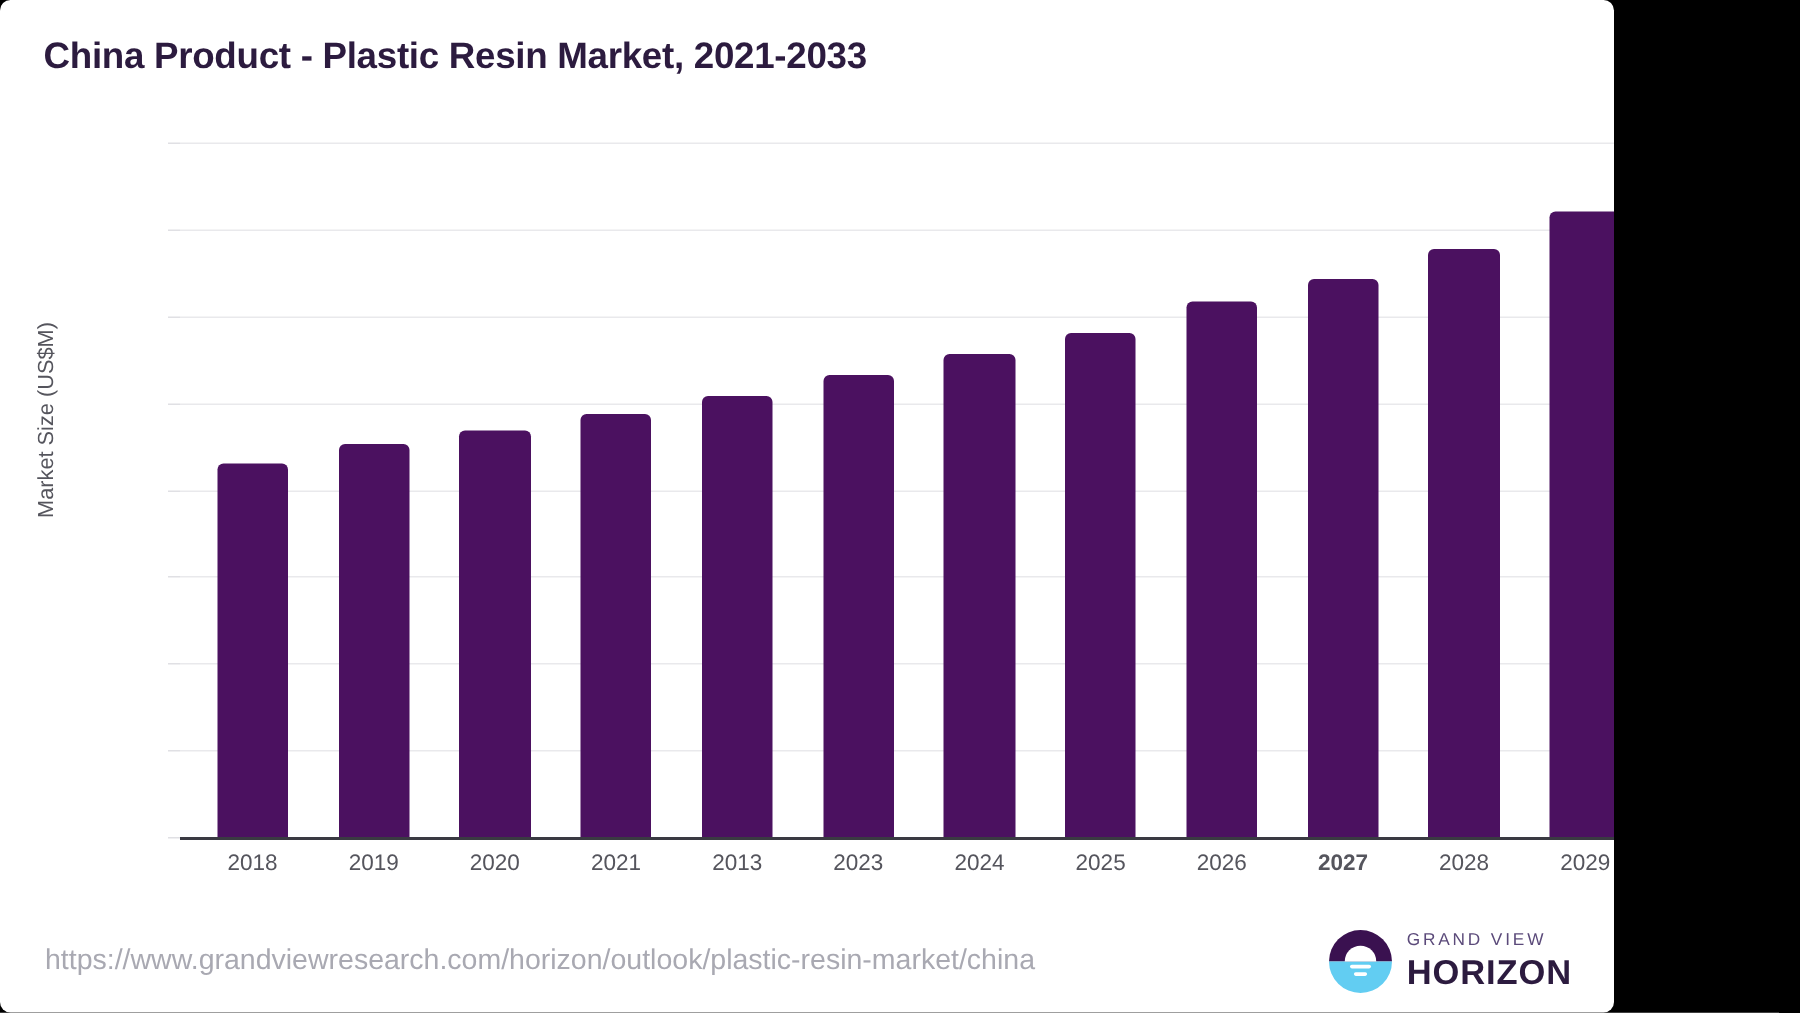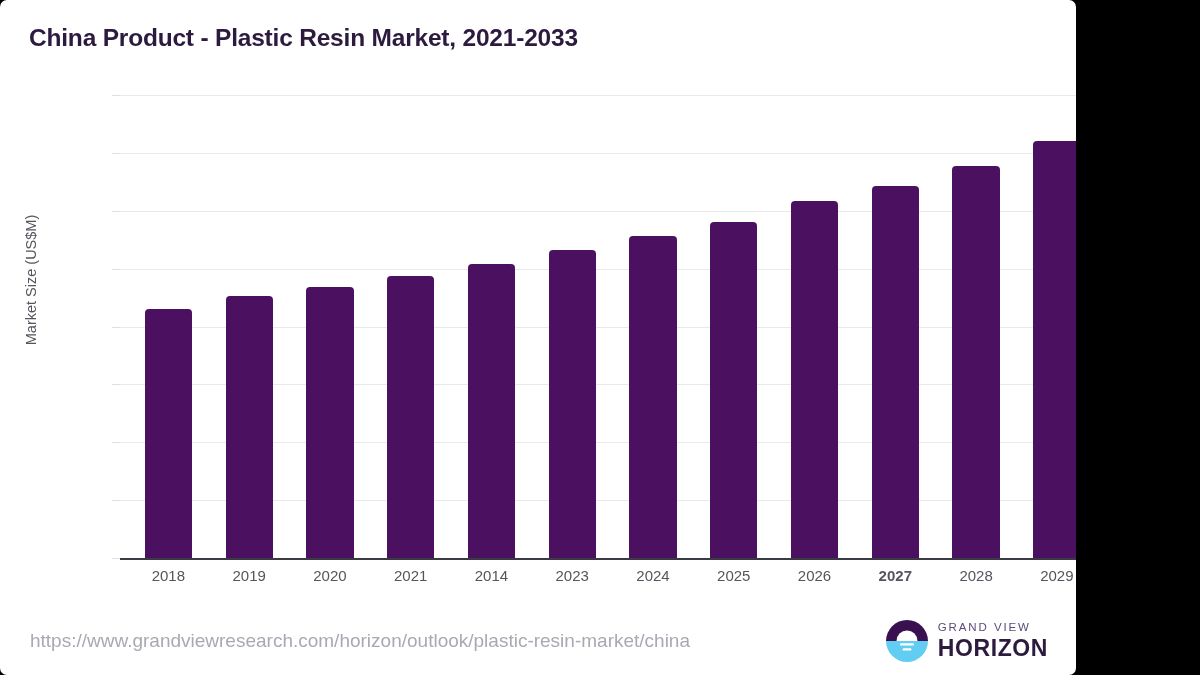--- a/index.html
+++ b/index.html
@@ -180,21 +180,21 @@
         <div class="bar" title="2028: 338.5k" style="left: 832.452px; top: 71.1863px; width: 47.25px; height: 391.814px; background: rgb(75, 17, 96);"></div>
         <div class="bar" title="2029: 360.5k" style="left: 913.221px; top: 45.7212px; width: 47.25px; height: 417.279px; background: rgb(75, 17, 96);"></div>
         <div class="bar" title="2030: 383.5k" style="left: 993.99px; top: 19.0987px; width: 47.25px; height: 443.901px; background: rgb(75, 17, 96);"></div>
       </div>
     <div id="axis-line"></div>
     <div id="xlabels">
         <div class="xtick" style="left: 8px; width: 80.7692px;">2018</div>
         <div class="xtick" style="left: 88.7692px; width: 80.7692px;">2019</div>
         <div class="xtick" style="left: 169.538px; width: 80.7692px;">2020</div>
         <div class="xtick" style="left: 250.308px; width: 80.7692px;">2021</div>
-        <div class="xtick" style="left: 331.077px; width: 80.7692px;">2014</div>
+        <div class="xtick" style="left: 331.077px; width: 80.7692px;">2013</div>
         <div class="xtick" style="left: 411.846px; width: 80.7692px;">2023</div>
         <div class="xtick" style="left: 492.615px; width: 80.7692px;">2024</div>
         <div class="xtick" style="left: 573.385px; width: 80.7692px;">2025</div>
         <div class="xtick" style="left: 654.154px; width: 80.7692px;">2026</div>
         <div class="xtick" style="left: 734.923px; width: 80.7692px; font-weight: bold;">2027</div>
         <div class="xtick" style="left: 815.692px; width: 80.7692px;">2028</div>
         <div class="xtick" style="left: 896.462px; width: 80.7692px;">2029</div>
         <div class="xtick" style="left: 977.231px; width: 80.7692px;">2030</div>
       </div>
   </div>

